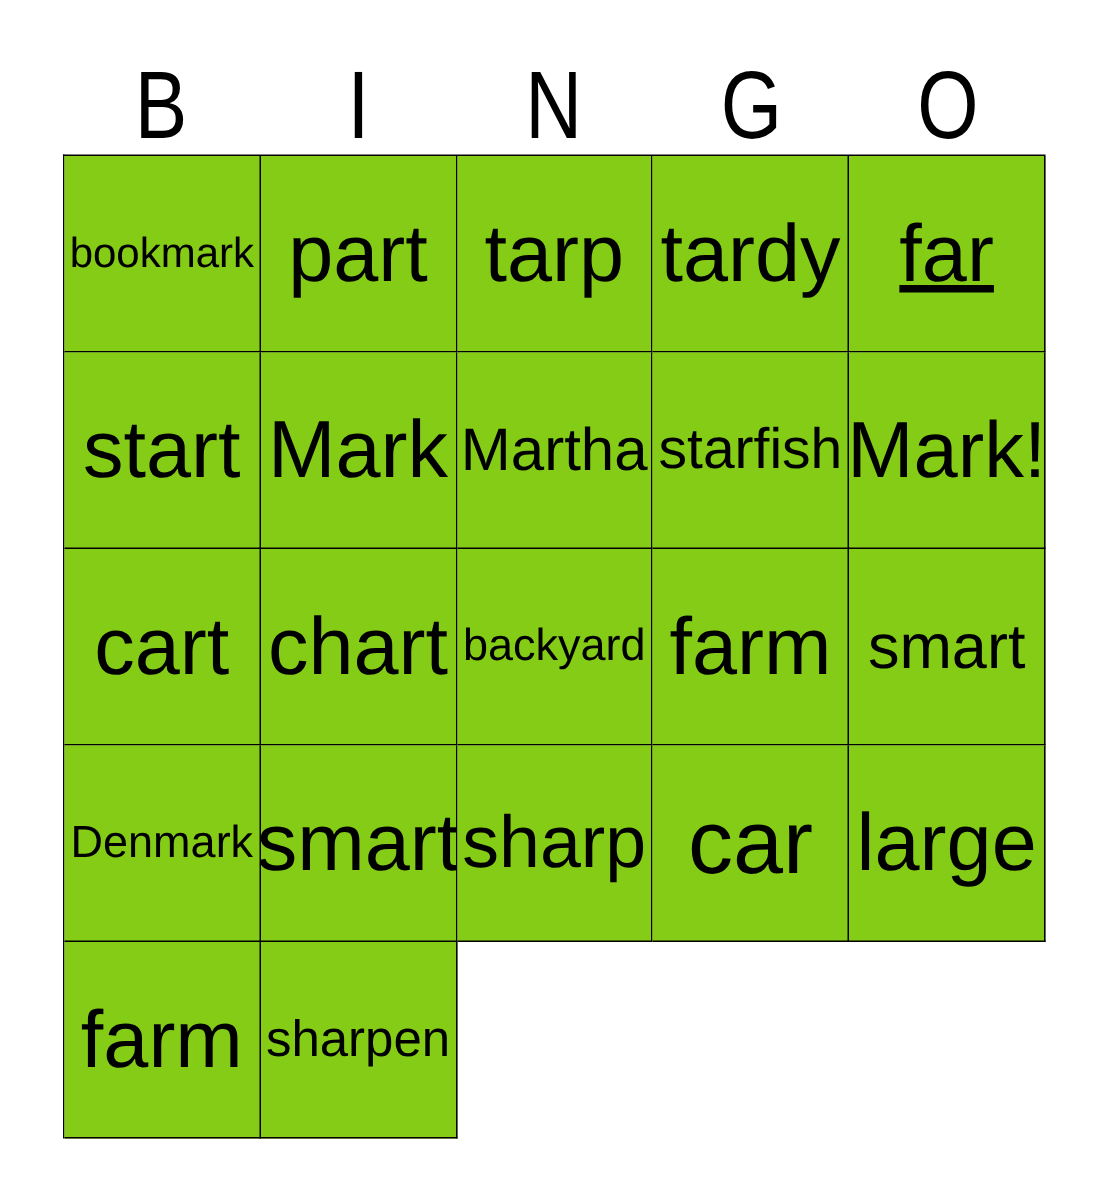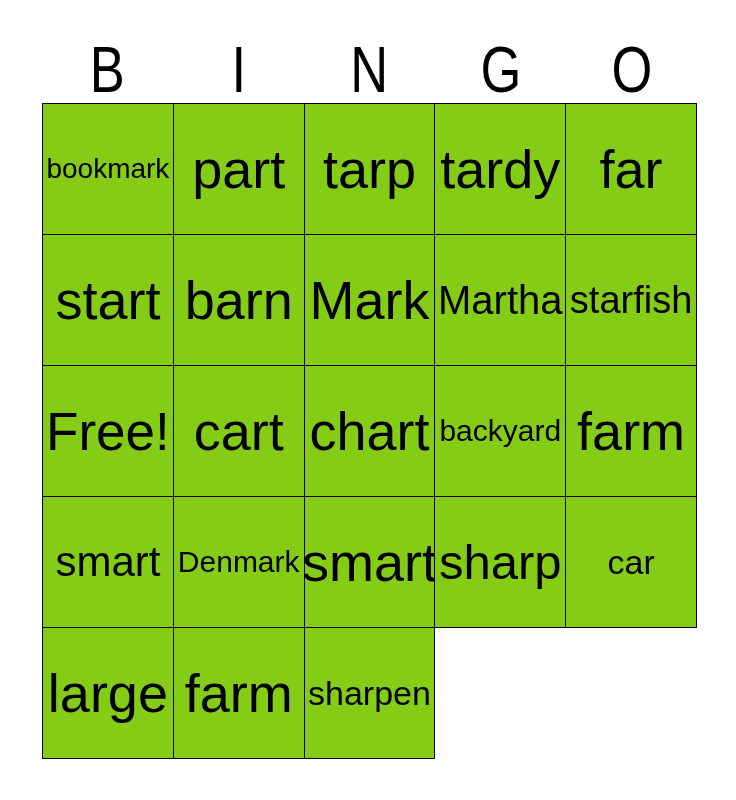--- a/index.html
+++ b/index.html
@@ -103,39 +103,36 @@
       <div class="cell">
         <span class="cell-word" style="font-size: 54px;">part</span>
       </div>
       <div class="cell">
         <span class="cell-word" style="font-size: 54px;">tarp</span>
       </div>
       <div class="cell">
         <span class="cell-word" style="font-size: 54px;">tardy</span>
       </div>
       <div class="cell">
-        <span class="cell-word" style="font-size: 54px;">far</span>
+        <span class="cell-word" style="font-size: 54px; text-decoration: underline;">far</span>
       </div>
       <div class="cell">
         <span class="cell-word" style="font-size: 54px;">start</span>
-      </div>
-      <div class="cell">
-        <span class="cell-word" style="font-size: 54px;">barn</span>
       </div>
       <div class="cell">
         <span class="cell-word" style="font-size: 54px;">Mark</span>
       </div>
       <div class="cell">
         <span class="cell-word" style="font-size: 40px;">Martha</span>
       </div>
       <div class="cell">
         <span class="cell-word" style="font-size: 38px;">starfish</span>
       </div>
       <div class="cell">
-        <span class="cell-word" style="font-size: 53px;">Free!</span>
+        <span class="cell-word" style="font-size: 53px;">Mark!</span>
       </div>
       <div class="cell">
         <span class="cell-word" style="font-size: 54px;">cart</span>
       </div>
       <div class="cell">
         <span class="cell-word" style="font-size: 54px;">chart</span>
       </div>
       <div class="cell">
         <span class="cell-word" style="font-size: 30px;">backyard</span>
       </div>
@@ -148,21 +145,21 @@
       <div class="cell">
         <span class="cell-word" style="font-size: 30px;">Denmark</span>
       </div>
       <div class="cell">
         <span class="cell-word" style="font-size: 54px;">smart</span>
       </div>
       <div class="cell">
         <span class="cell-word" style="font-size: 49px;">sharp</span>
       </div>
       <div class="cell">
-        <span class="cell-word" style="font-size: 34px;">car</span>
+        <span class="cell-word" style="font-size: 60px;">car</span>
       </div>
       <div class="cell">
         <span class="cell-word" style="font-size: 54px;">large</span>
       </div>
       <div class="cell">
         <span class="cell-word" style="font-size: 54px;">farm</span>
       </div>
       <div class="cell">
         <span class="cell-word" style="font-size: 34px;">sharpen</span>
       </div>

